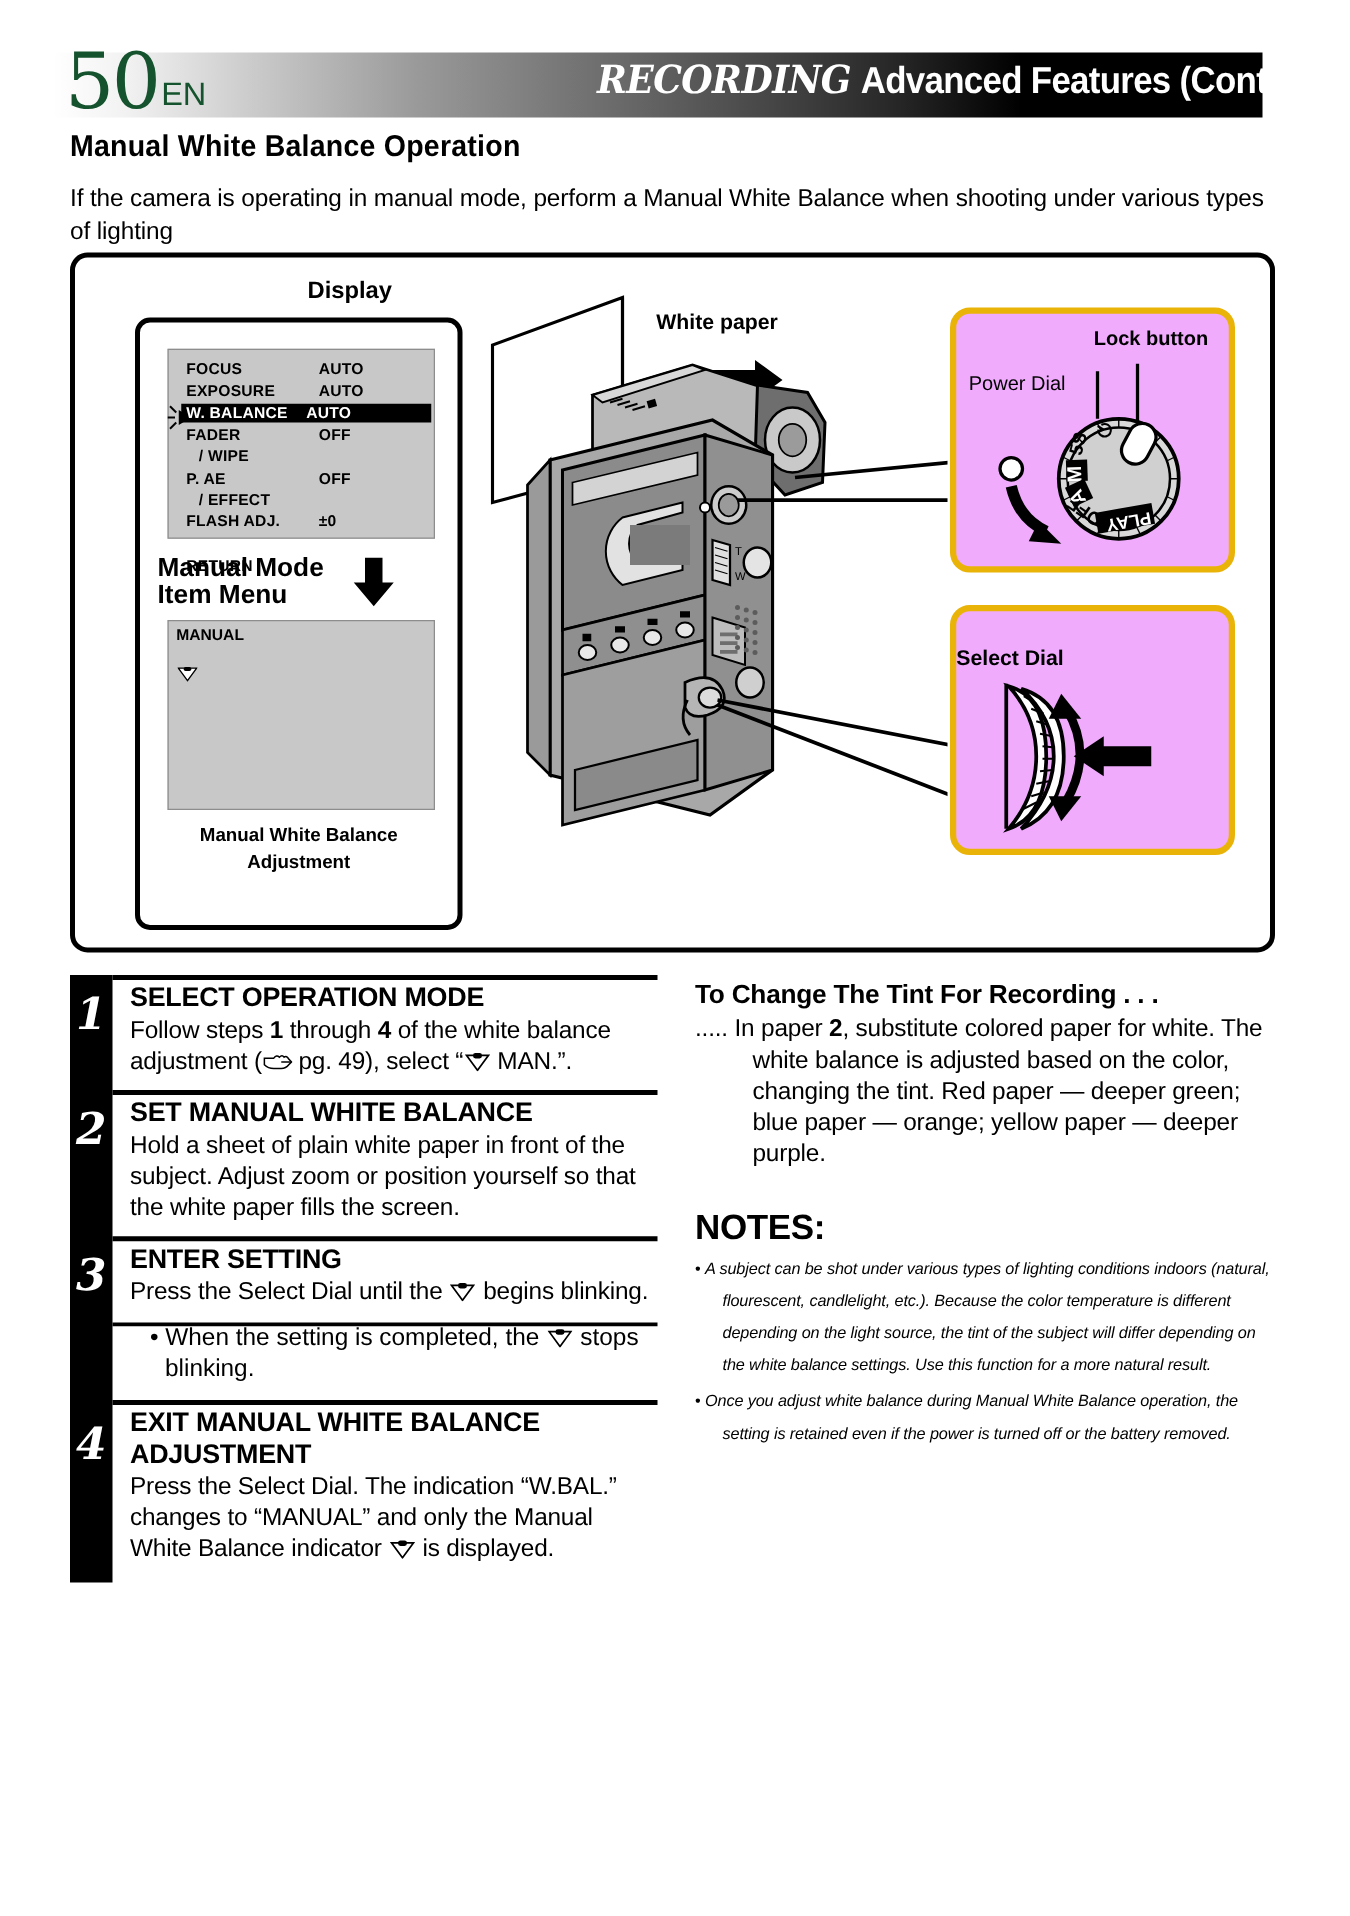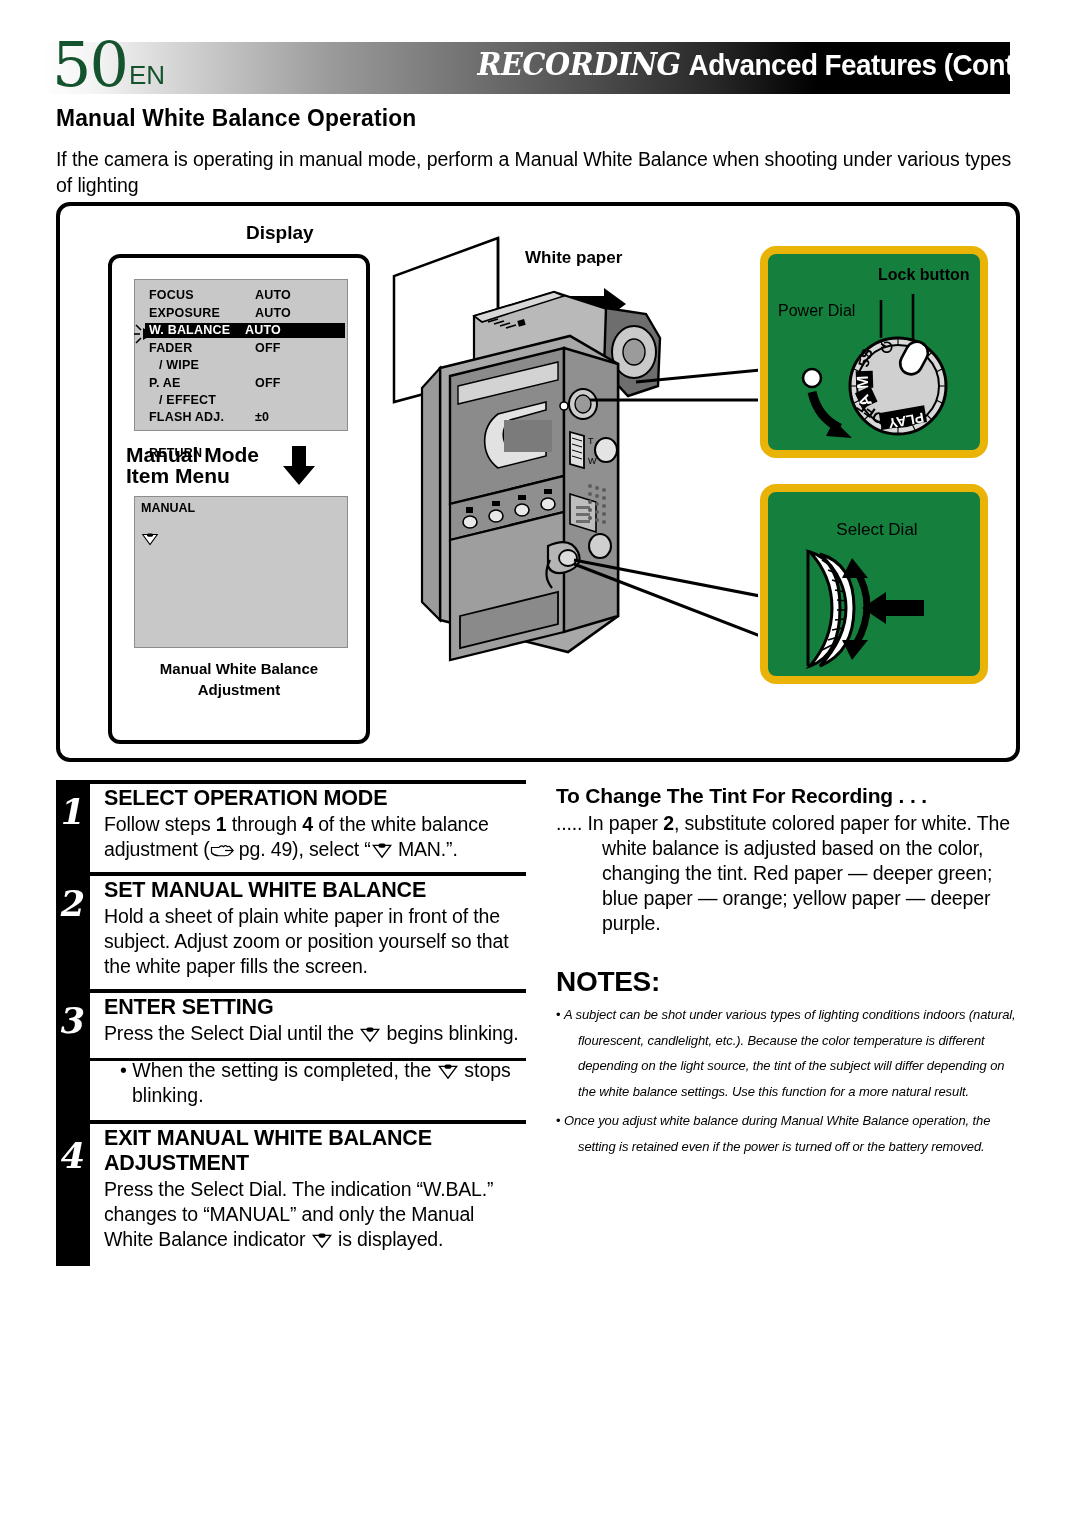--- a/index.html
+++ b/index.html
@@ -77,27 +77,27 @@
   .lbl-mm{position:absolute;left:14px;top:186px;font-size:21px;font-weight:bold;line-height:21px;}
   .down-arrow{position:absolute;left:170px;top:188px;width:34px;height:40px;}
   .screen-b{left:22px;top:238px;width:214px;height:152px;}
   .manual-txt{position:absolute;left:6px;top:4px;font-size:12.5px;font-weight:bold;}
   .wb-ico-screen{position:absolute;left:7px;top:36px;}
   .lbl-mwb{position:absolute;left:0;top:400px;width:254px;text-align:center;
            font-size:15px;font-weight:bold;line-height:21px;}
 
   
   .callout{
-    position:absolute;border:8px solid #eab308;border-radius:16px;background:#15803d;box-sizing:border-box;padding-left:27px;
+    position:absolute;border:5px solid #eab308;border-radius:16px;background:#f0abfc;box-sizing:border-box;padding-left:27px;
   }
   .call-power{left:700px;top:40px;width:228px;height:212px;}
   .call-select{left:700px;top:278px;width:228px;height:200px;}
   .lbl-lock{position:absolute;left:110px;top:12px;font-size:16px;font-weight:bold;white-space:nowrap;}
   .lbl-power{position:absolute;left:10px;top:48px;font-size:16px;font-weight:normal;white-space:nowrap;}
-  .lbl-select{position:absolute;left:0;top:28px;width:218px;text-align:center;font-size:17px;font-weight:normal;}
+  .lbl-select{position:absolute;left:0;top:28px;width:218px;text-align:left;font-size:17px;font-weight:bold;}
 
   
   .steps{position:absolute;left:56px;top:780px;width:470px;}
   .stepbar{position:absolute;left:0;top:0;width:34px;background:#000;}
   .step{position:relative;padding-left:48px;}
   .step .rule{position:absolute;left:34px;right:0;top:0;height:4px;background:#000;}
   .stepnum{
     position:absolute;left:0;width:34px;text-align:center;color:#fff;
     font-family:"DejaVu Serif",serif;font-weight:bold;font-style:italic;
     font-size:35px;line-height:35px;

